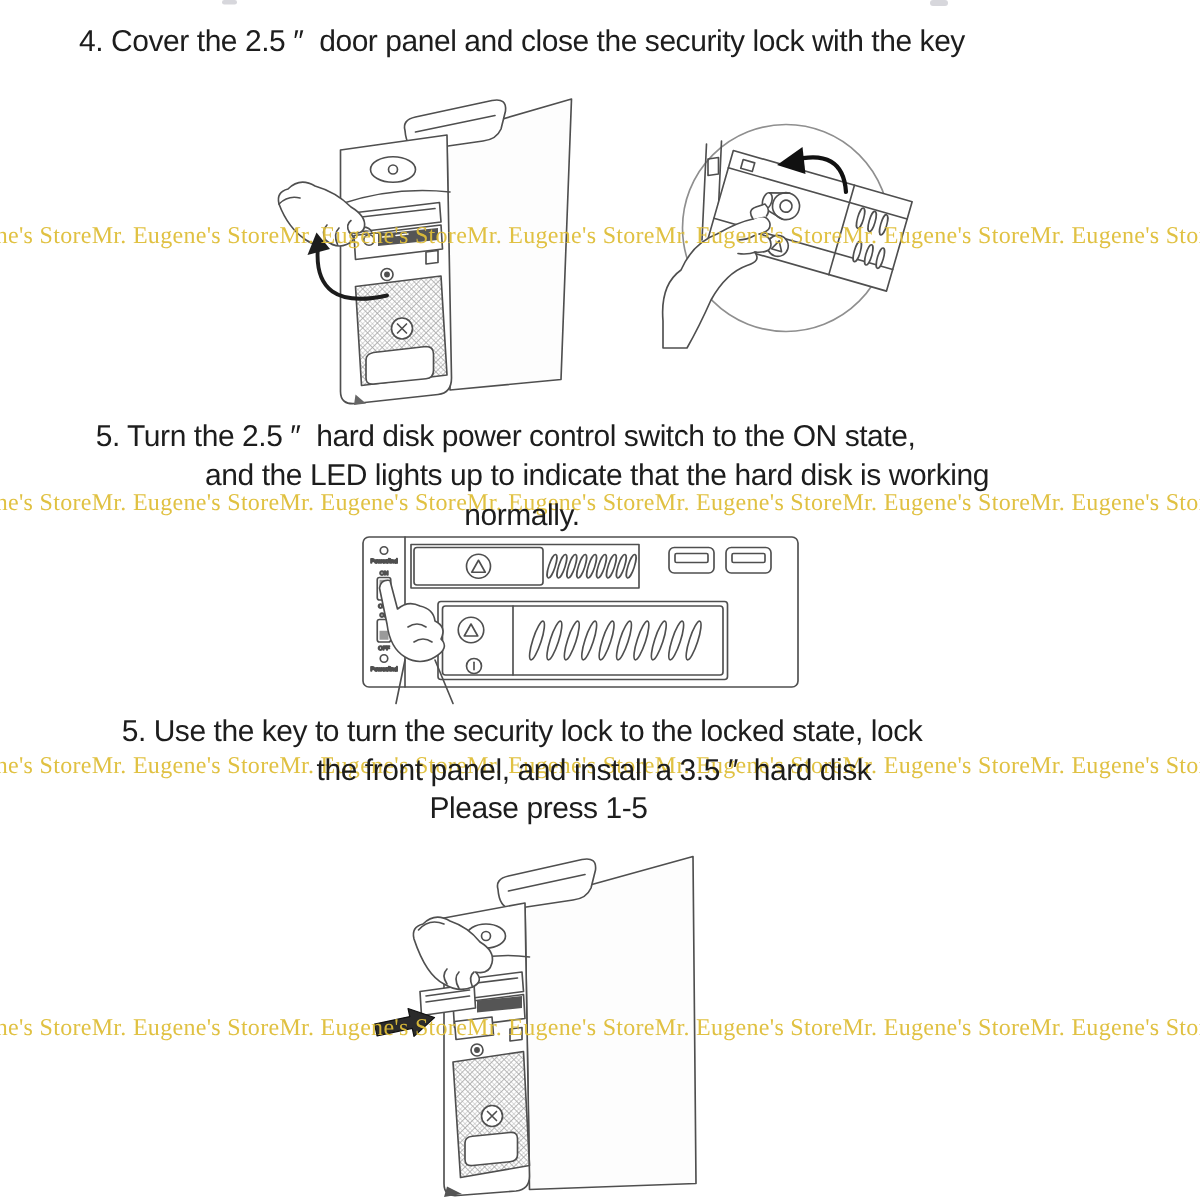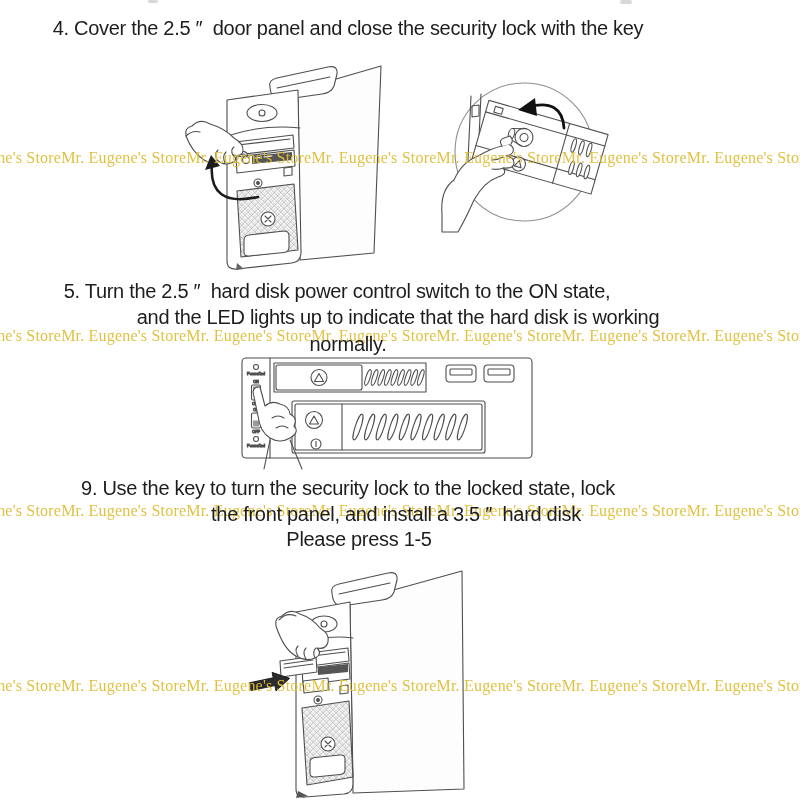--- a/index.html
+++ b/index.html
@@ -25,21 +25,21 @@
 
 <div class="crop-artifact" style="left:148px;top:0;width:10px;height:3px;"></div>
 <div class="crop-artifact" style="left:620px;top:0;width:12px;height:4px;"></div>
 
 <div class="step-line" style="top:16px;">4. Cover the 2.5 ″  door panel and close the security lock with the key</div>
 
 <div class="step-line" style="top:279px;transform:translateX(-11px);">5. Turn the 2.5 ″  hard disk power control switch to the ON state,</div>
 <div class="step-line" style="top:305px;transform:translateX(50px);">and the LED lights up to indicate that the hard disk is working</div>
 <div class="step-line" style="top:332px;">normally.</div>
 
-<div class="step-line" style="top:476px;">9. Use the key to turn the security lock to the locked state, lock</div>
+<div class="step-line" style="top:476px;">5. Use the key to turn the security lock to the locked state, lock</div>
 <div class="step-line" style="top:502px;padding-left:48px;">the front panel, and install a 3.5 ″  hard disk</div>
 <div class="step-line" style="top:527px;padding-left:11px;">Please press 1-5</div>
 
 <div class="watermark-row" style="top: 150px; color: rgb(223, 190, 56);">Mr. Eugene's StoreMr. Eugene's StoreMr. Eugene's StoreMr. Eugene's StoreMr. Eugene's StoreMr. Eugene's StoreMr. Eugene's StoreMr. Eugene's Store</div>
 <div class="watermark-row" style="top: 328px; color: rgb(223, 190, 56);">Mr. Eugene's StoreMr. Eugene's StoreMr. Eugene's StoreMr. Eugene's StoreMr. Eugene's StoreMr. Eugene's StoreMr. Eugene's StoreMr. Eugene's Store</div>
 <div class="watermark-row" style="top: 503px; color: rgb(223, 190, 56);">Mr. Eugene's StoreMr. Eugene's StoreMr. Eugene's StoreMr. Eugene's StoreMr. Eugene's StoreMr. Eugene's StoreMr. Eugene's StoreMr. Eugene's Store</div>
 <div class="watermark-row" style="top: 678px; color: rgb(223, 190, 56);">Mr. Eugene's StoreMr. Eugene's StoreMr. Eugene's StoreMr. Eugene's StoreMr. Eugene's StoreMr. Eugene's StoreMr. Eugene's StoreMr. Eugene's Store</div>
 
 <svg class="illo" style="left:180px;top:56px;" width="265" height="218" viewBox="0 0 265 218">
   <defs>

